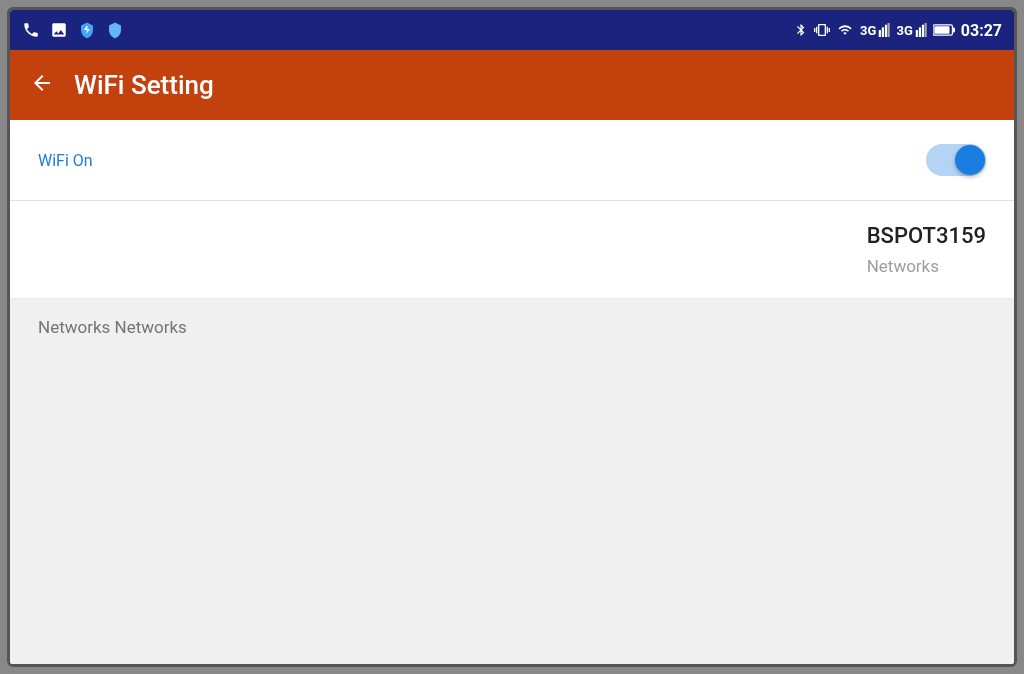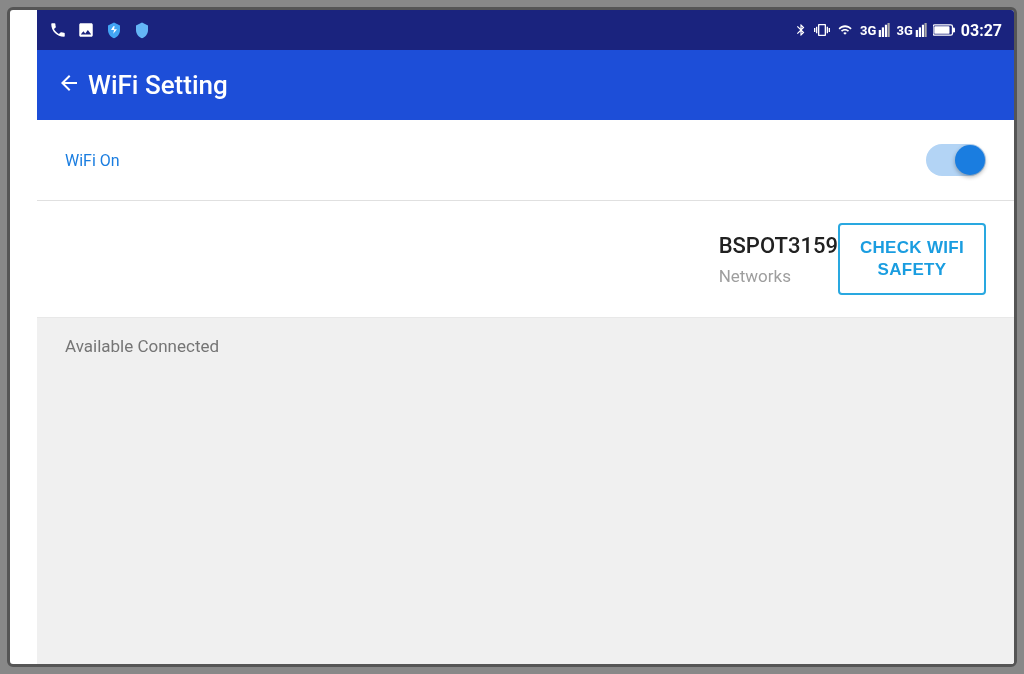--- a/index.html
+++ b/index.html
@@ -15,21 +15,20 @@
     }
     .phone-frame {
       width: 1010px;
       height: 660px;
       border: 3px solid #555;
       border-radius: 6px;
       overflow: hidden;
       display: flex;
       flex-direction: column;
       background: #fff;
-      padding-left: 27px;
     }
 
     
     .status-bar {
       background: #1a237e;
       height: 40px;
       display: flex;
       align-items: center;
       justify-content: space-between;
       padding: 0 12px;
@@ -54,26 +53,26 @@
       font-size: 14px;
       font-weight: bold;
     }
     .time {
       font-size: 16px;
       font-weight: bold;
     }
 
     
     .toolbar {
-      background: #1d4ed8;
+      background: #c2410c;
       height: 70px;
       display: flex;
       align-items: center;
       padding: 0 20px;
-      gap: 7px;
+      gap: 20px;
       flex-shrink: 0;
     }
     .back-btn {
       color: #fff;
       font-size: 28px;
       cursor: pointer;
       user-select: none;
     }
     .toolbar-title {
       color: #fff;
@@ -271,21 +270,20 @@
       <div class="toggle-switch">
         <div class="toggle-knob"></div>
       </div>
     </div>
 
     <div class="network-row">
       <div class="network-info">
         <span class="network-name">BSPOT3159</span>
         <span class="network-status">Networks</span>
       </div>
-      <button class="check-wifi-btn">CHECK WIFI<br>SAFETY</button>
     </div>
 
     <div class="available-section">
-      <span class="available-title">Available Connected</span>
+      <span class="available-title">Networks Networks</span>
     </div>
 
   </div>
 </div>
 
 </body></html>

